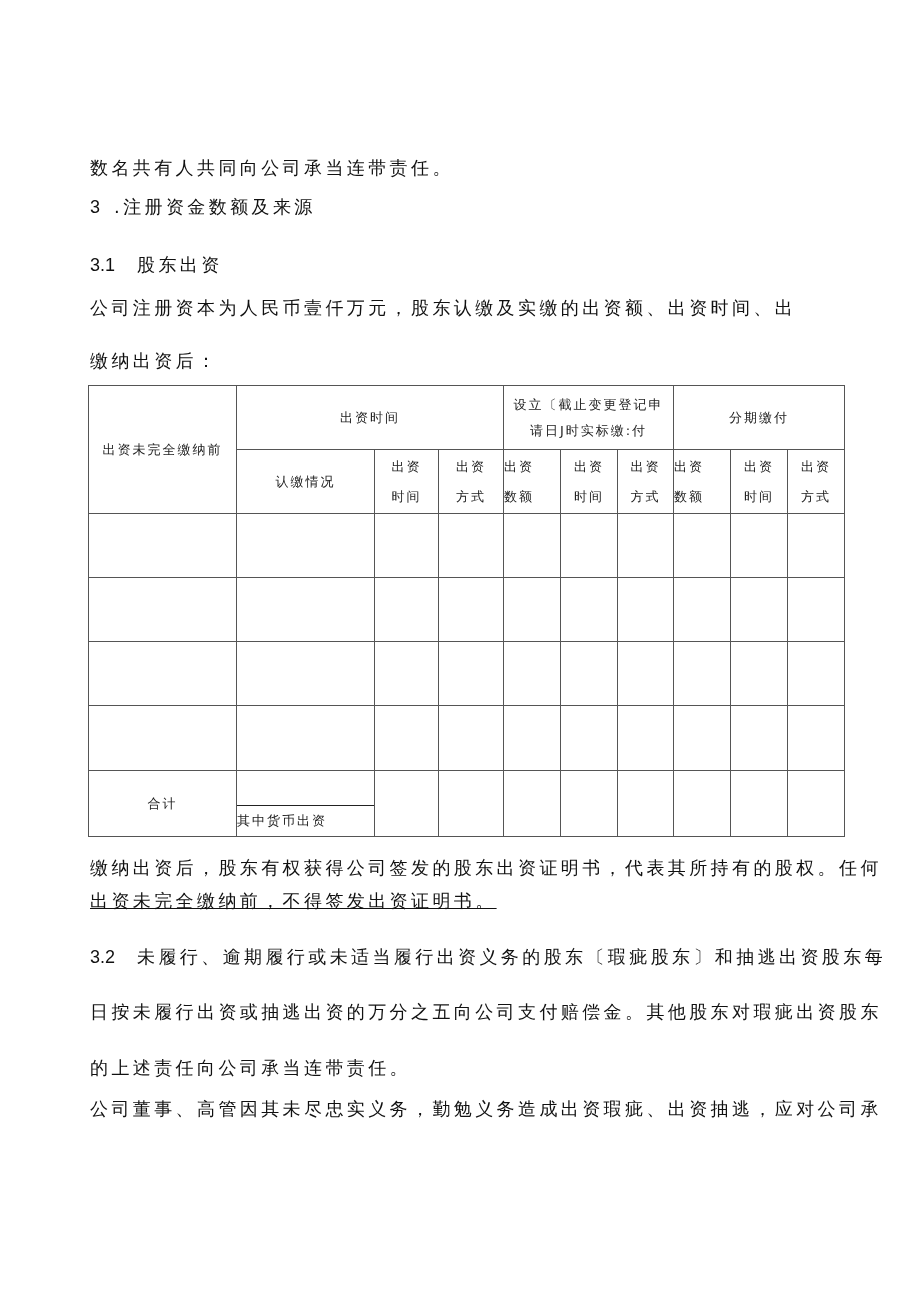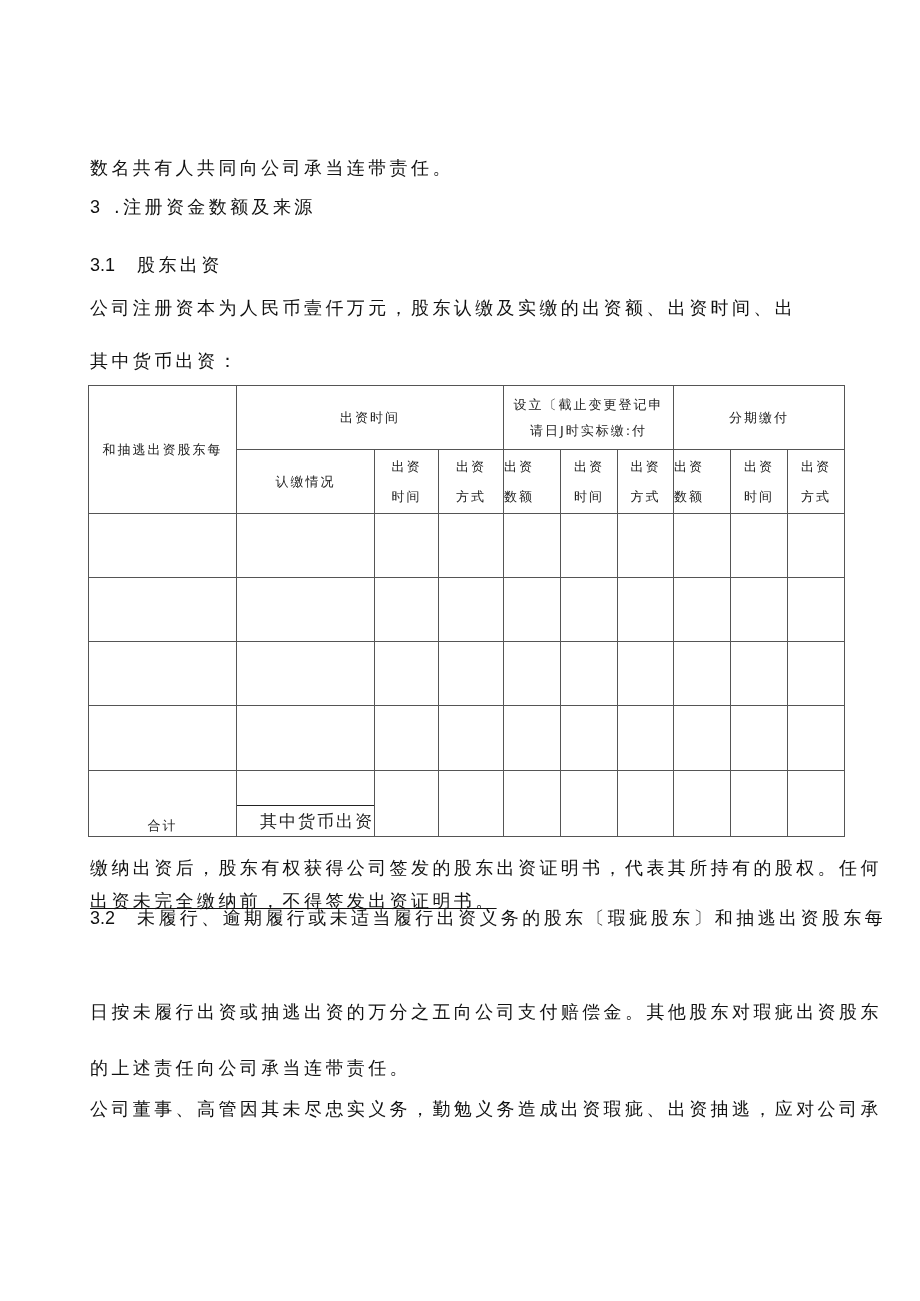--- a/index.html
+++ b/index.html
@@ -17,55 +17,55 @@
       border-collapse: collapse; table-layout: fixed;
       font-size: 13px; letter-spacing: 2px;
     }
     table.grid td {
       border: 1.5px solid #555555; padding: 0; text-align: center; vertical-align: middle;
       line-height: 30px; color: #222222;
     }
     td.tl { text-align: left !important; }
     .sub-split { height: 100%; display: flex; flex-direction: column; }
     .sub-top { flex: 1; border-bottom: 1.5px solid #222; }
-    .sub-bot { height: 30px; text-align: right; line-height: 30px; font-size: 17px; }
-    .total-label { display: flex; align-items: flex-end; justify-content: center; height: 64px; line-height: 20px; }
+    .sub-bot { height: 30px; text-align: left; line-height: 30px; font-size: 13px; }
+    .total-label { display: flex; align-items: center; justify-content: center; height: 64px; line-height: 20px; }
   </style>
 </head>
 <body>
 
 <div class="p" style="top:157px;">数名共有人共同向公司承当连带责任。</div>
 
 <div class="p" style="top:196px;">
   <span class="num">3</span><span style="display:inline-block;width:14px;"></span><span>.注册资金数额及来源</span>
 </div>
 
 <div class="p" style="top:254px;">
   <span class="num">3.1</span><span style="display:inline-block;width:22px;"></span><span>股东出资</span>
 </div>
 
 <div class="p" style="top:297px;">公司注册资本为人民币壹仟万元，股东认缴及实缴的出资额、出资时间、出</div>
-<div class="p" style="top:350px;">其中货币出资：</div>
+<div class="p" style="top:350px;">缴纳出资后：</div>
 
 <table class="grid">
   <colgroup>
     <col style="width:148px">
       <col style="width:138px">
       <col style="width:64px">
       <col style="width:65px">
     <col style="width:57px">
       <col style="width:57px">
       <col style="width:56px">
       <col style="width:57px">
     <col style="width:57px">
       <col style="width:57px">
   </colgroup>
   <tbody>
       <tr style="height:64px;">
-    <td rowspan="2">和抽逃出资股东每</td>
+    <td rowspan="2">出资未完全缴纳前</td>
     <td colspan="3">出资时间</td>
     <td colspan="3" style="line-height:26px;">
       <div>设立〔截止变更登记申</div>
       <div>请日J时实标缴:付</div>
     </td>
     <td colspan="3">分期缴付</td>
   </tr>
   <tr style="height:64px;">
     <td>认缴情况</td>
     <td>
@@ -169,18 +169,18 @@
         <td></td>
         <td></td>
         <td></td>
   </tr>
 </tbody>
   </table>
 
 <div class="p" style="top:857px;">缴纳出资后，股东有权获得公司签发的股东出资证明书，代表其所持有的股权。任何</div>
 <div class="p" style="top:890px;text-decoration:underline;">出资未完全缴纳前，不得签发出资证明书。</div>
 
-<div class="p" style="top:907px;">
+<div class="p" style="top:946px;">
   <span class="num">3.2</span><span style="display:inline-block;width:22px;"></span><span>未履行、逾期履行或未适当履行出资义务的股东〔瑕疵股东〕和抽逃出资股东每</span>
 </div>
 <div class="p" style="top:1001px;">日按未履行出资或抽逃出资的万分之五向公司支付赔偿金。其他股东对瑕疵出资股东</div>
 <div class="p" style="top:1049px;margin-top:8px;">的上述责任向公司承当连带责任。</div>
 <div class="p" style="top:1098px;">公司董事、高管因其未尽忠实义务，勤勉义务造成出资瑕疵、出资抽逃，应对公司承</div>
 
 </body></html>

